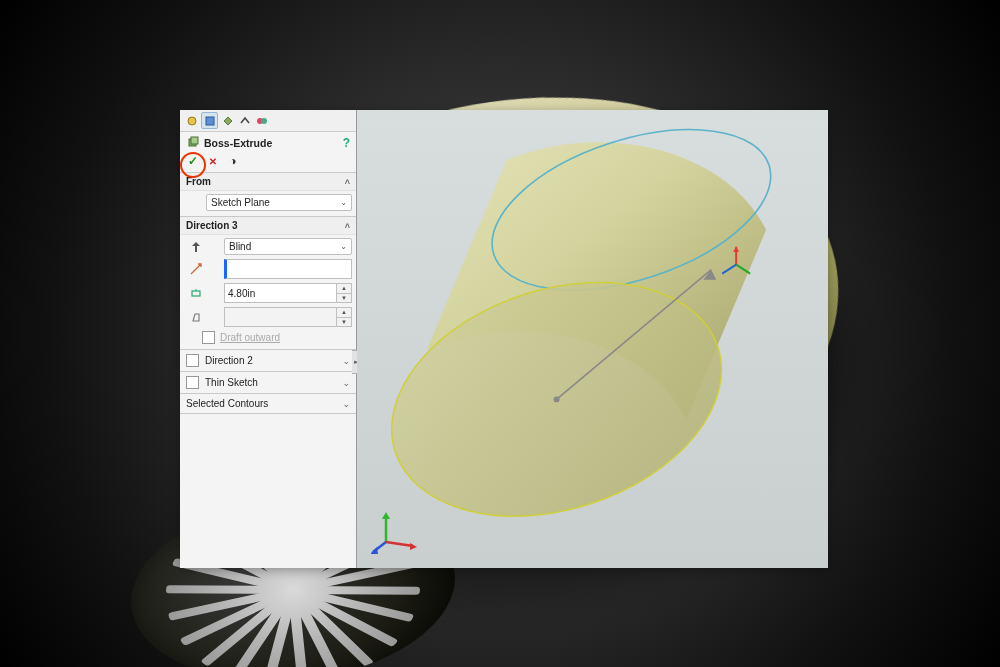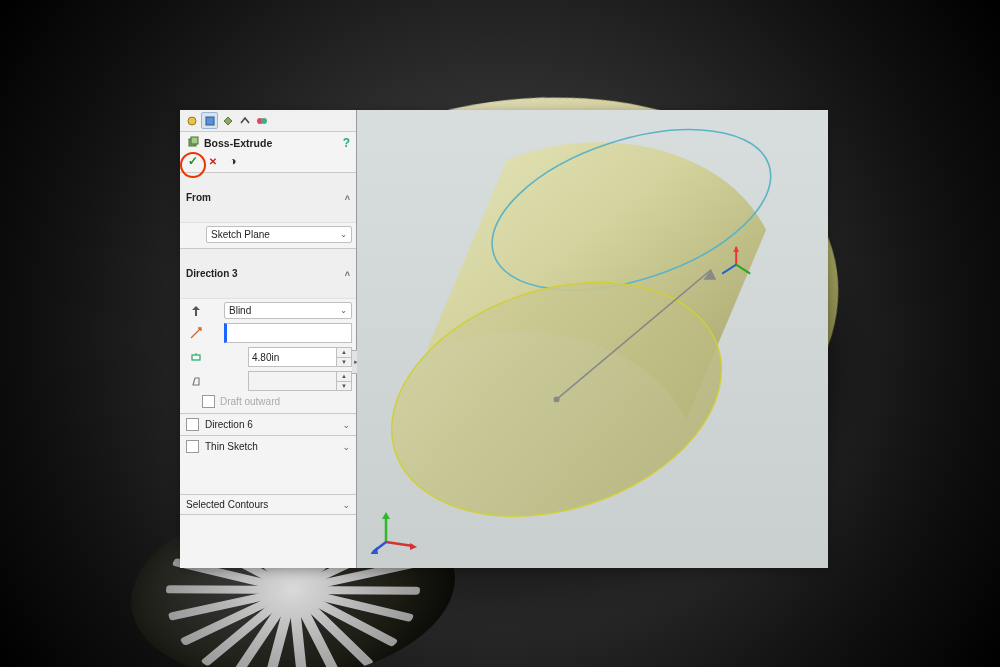--- a/index.html
+++ b/index.html
@@ -145,21 +145,21 @@
     justify-content: center;
   }
   .cmd-btn.ok { color: #1a8f1a; }
   .cmd-btn.cancel { color: #c22; font-size: 10px; }
   .cmd-btn.preview { color: #333; }
 
   .section-head {
     display: flex;
     align-items: center;
     justify-content: space-between;
-    padding: 19px 6px;
+    padding: 3px 6px;
     border-top: 1px solid #c9c9c9;
     border-bottom: 1px solid #e1e1e1;
     background: #efefef;
     font-weight: bold;
     font-size: 10px;
   }
   .section-head .chev {
     color: #666; font-size: 9px;
   }
   .section-body {
@@ -202,21 +202,20 @@
   .text-input.blue-caret { border-left: 3px solid #1a66ff; }
   .spin-input {
     flex: 1;
     border: 1px solid #bfbfbf;
     background: #fff;
     min-height: 18px;
     padding: 0 3px;
     display: flex;
     align-items: center;
     position: relative;
-    margin-left: 24px;
   }
   .spin-btns {
     position: absolute;
     right: 0; top: 0; bottom: 0; width: 14px;
     display: flex; flex-direction: column;
     border-left: 1px solid #bfbfbf;
   }
   .spin-btns span {
     flex: 1;
     font-size: 6px;
@@ -227,38 +226,38 @@
   .spin-btns span:first-child { border-bottom: 1px solid #bfbfbf; }
   .chk {
     display: flex; align-items: center; gap: 5px;
     font-size: 10px; color: #555;
     padding-left: 14px;
   }
   .chk .box {
     width: 11px; height: 11px;
     border: 1px solid #999; background: #fff;
   }
-  .chk.muted { color: #aaa; }
+  .chk.muted { color: #aaa; text-decoration: underline; }
 
   .section-collapsed {
     display: flex;
     align-items: center;
     gap: 6px;
     padding: 4px 6px;
     border-top: 1px solid #c9c9c9;
     font-size: 10px;
   }
   .section-collapsed .box {
     width: 11px; height: 11px;
     border: 1px solid #999; background: #fff;
   }
   .section-collapsed .chev {
     margin-left: auto; color: #666; font-size: 9px;
   }
-  .section-collapsed.last { border-bottom: 1px solid #c9c9c9; margin-top: 37px; }
+  .section-collapsed.last { border-bottom: 1px solid #c9c9c9; }
 
   .panel .spacer { flex: 1; }
   .panel .side-expand {
     position: absolute;
     left: 172px;
     top: 240px;
     width: 8px; height: 22px;
     background: #e3e3e3;
     border: 1px solid #b0b0b0;
     border-left: none;
@@ -437,21 +436,21 @@
         </div>
       </div>
       <div class="chk muted">
         <span class="box"></span>
         <span>Draft outward</span>
       </div>
     </div>
 
     <div class="section-collapsed">
       <span class="box"></span>
-      <span>Direction 6</span>
+      <span>Direction 2</span>
       <span class="chev">⌄</span>
     </div>
     <div class="section-collapsed">
       <span class="box"></span>
       <span>Thin Sketch</span>
       <span class="chev">⌄</span>
     </div>
     <div class="section-collapsed last">
       <span>Selected Contours</span>
       <span class="chev">⌄</span>

